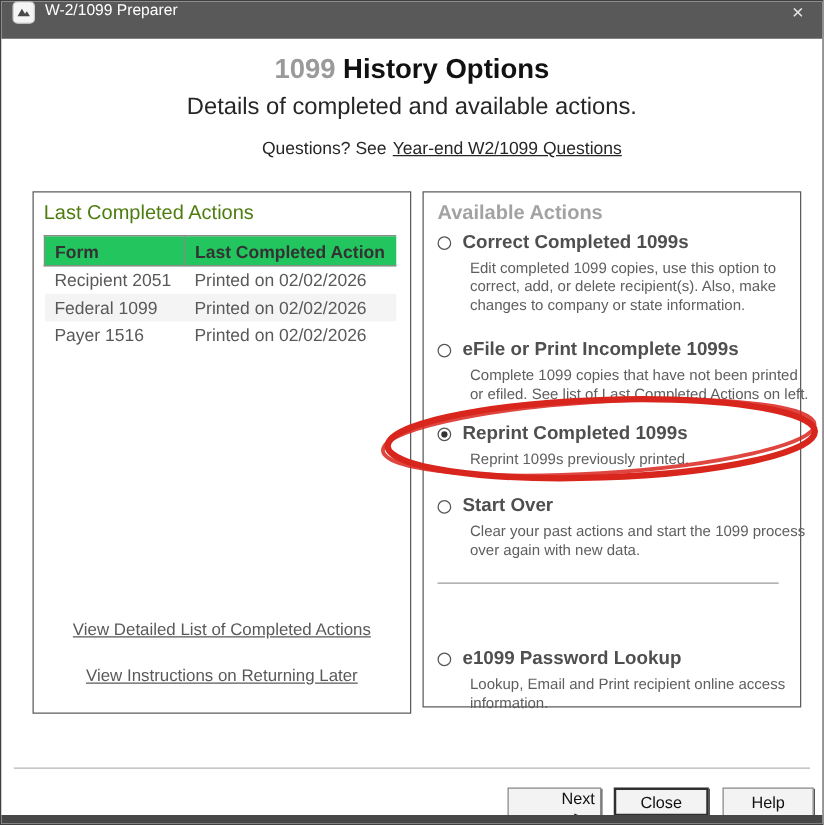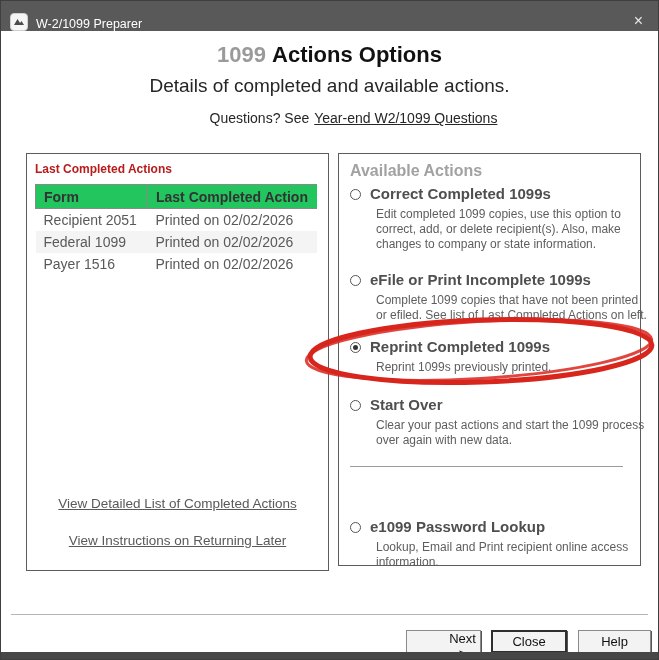--- a/index.html
+++ b/index.html
@@ -4,41 +4,41 @@
 <style>
   * { margin:0; padding:0; box-sizing:border-box; }
   html,body { background:#ffffff; font-family:"Liberation Sans", sans-serif; }
   .window {
     position:relative; width:659px; height:660px;
     background:#ffffff; border:1px solid #3f3f3f; overflow:hidden;
   }
   
   .titlebar {
     position:absolute; left:0; top:0; right:0; height:30px;
-    background:#595959; display:flex; align-items:flex-end; padding:0 9px;
+    background:#595959; display:flex; align-items:flex-start; padding:0 9px;
   }
   .app-icon {
     width:18px; height:18px; background:#f5f5f5; border-radius:4px;
     display:flex; align-items:center; justify-content:center; margin-right:8px;
     border:1px solid #cfcfcf;
   }
   .titlebar-text { color:#ffffff; font-size:12.5px; flex:1; }
   .close-btn { color:#e8e8e8; font-size:16px; line-height:16px; padding:2px 6px; cursor:default; }
   
   .header { position:absolute; left:0; top:30px; right:0; text-align:center; }
   .page-title { margin-top:11px; font-size:22px; font-weight:bold; color:#111111; }
   .page-title .gray { color:#9a9a9a; margin-right:6px; }
   .subtitle { margin-top:7px; font-size:19px; color:#262626; font-weight:normal; }
   .questions { margin-top:13px; font-size:14px; color:#262626;padding-left:48px; }
   .questions a { color:#262626; text-decoration:underline; margin-left:5px; }
   
   .panel { position:absolute; border:1px solid #5c5c5c; background:#ffffff; }
   .panel-left  { left:25px;  top:152px; width:303px; height:418px; padding:8px; }
   .panel-right { left:337px; top:152px; width:303px; height:413px; padding:8px 11px; }
-  .panel-left h2 { font-size:12px; color:#b91c1c; font-weight:bold; }
+  .panel-left h2 { font-size:16px; color:#4d7c0f; font-weight:normal; }
   .panel-right h2 { font-size:16px; color:#a2a2a2; font-weight:bold; }
   
   table { border-collapse:collapse; margin-top:8px; width:282px; font-size:14px; }
   thead th {
     background:#22c55e; border:1px solid #8a8a8a; border-right:none;
     font-weight:bold; color:#333333; text-align:left; padding:3px 8px; height:24px;
   }
   thead th:first-child { width:112px; border-right:1px solid #8a8a8a; }
   tbody td { color:#595959; padding:2px 8px; height:22px; }
   tbody tr.shaded { background:#f4f4f4; }
@@ -88,21 +88,21 @@
       <svg width="12" height="12" viewBox="0 0 12 12">
         <polygon points="1,9 4.5,3 7,7 8.5,5 11,9" fill="#4a4a4a"></polygon>
       </svg>
     </span>
     <span class="titlebar-text">W-2/1099 Preparer</span>
     <span class="close-btn">×</span>
   </div>
 
   <div class="header">
     <div class="page-title">
-      <span class="gray">1099</span><span>Actions Options</span>
+      <span class="gray">1099</span><span>History Options</span>
     </div>
     <div class="subtitle">Details of completed and available actions.</div>
     <div class="questions">
       <span>Questions? See</span><a>Year-end W2/1099 Questions</a>
     </div>
   </div>
 
   <div class="panel panel-left">
     <h2>Last Completed Actions</h2>
     <table>

